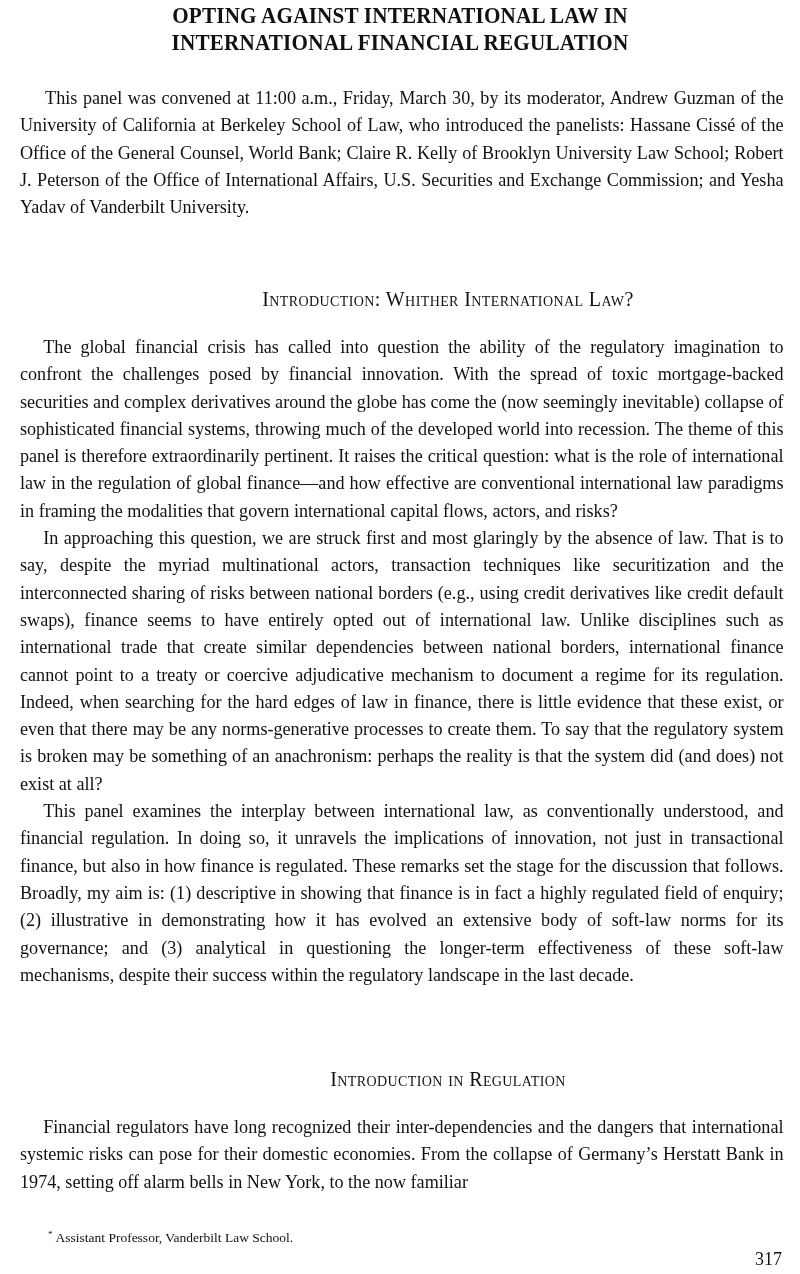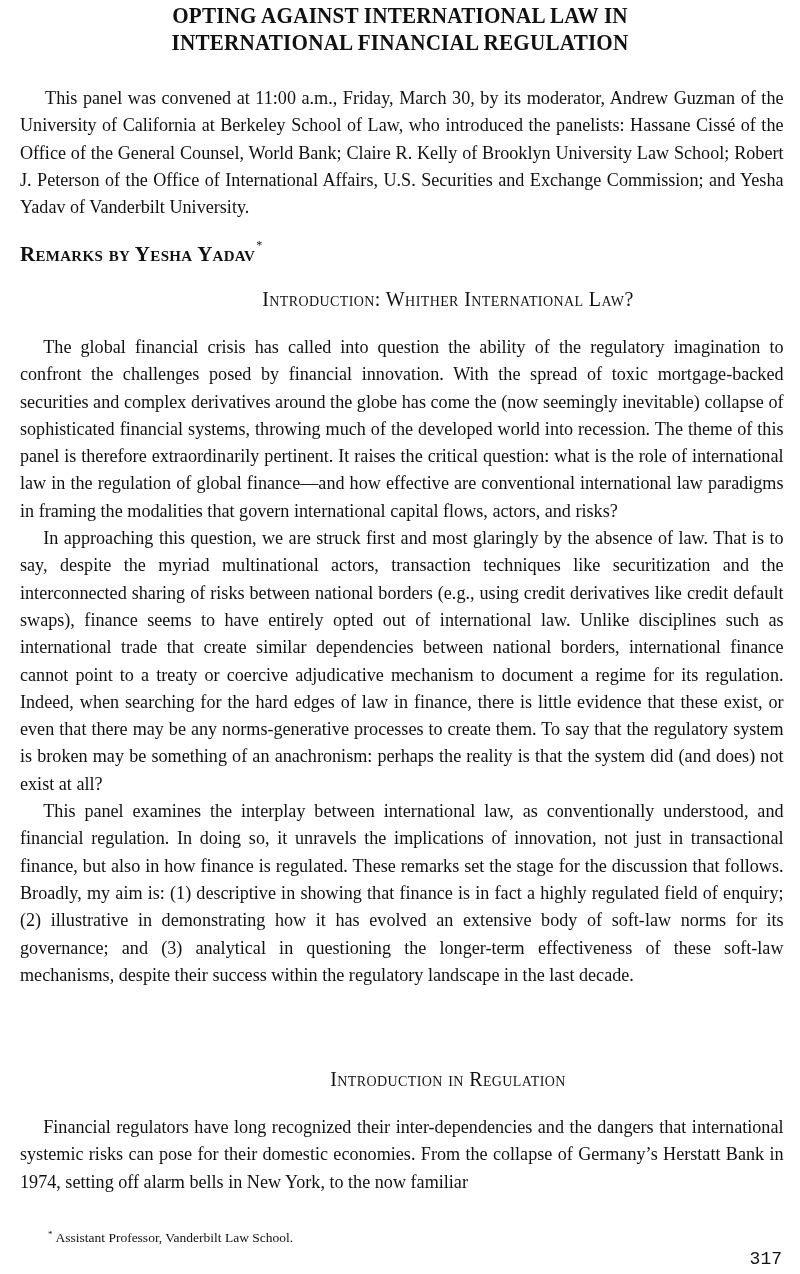--- a/index.html
+++ b/index.html
@@ -90,40 +90,36 @@
     .footnote .mark {
       font-size: 9px;
       vertical-align: 5px;
       margin-right: 3px;
     }
     .page-number {
       position: absolute;
       right: 18px;
       top: 1249px;
       font-size: 18px;
-      font-family: Liberation Mono, monospace;
     }
   </style>
 </head>
 <body>
 
 <div class="page">
 
   <div class="title">
     <div>OPTING AGAINST INTERNATIONAL LAW IN</div>
     <div>INTERNATIONAL FINANCIAL REGULATION</div>
   </div>
 
   <div class="text-block" style="top:84px;">
     <p class="para-intro">This panel was convened at 11:00 a.m., Friday, March 30, by its moderator, Andrew Guzman of the University of California at Berkeley School of Law, who introduced the panelists: Hassane Cissé of the Office of the General Counsel, World Bank; Claire R. Kelly of Brooklyn University Law School; Robert J. Peterson of the Office of International Affairs, U.S. Securities and Exchange Commission; and Yesha Yadav of Vanderbilt University.</p>
   </div>
 
-  <div class="remarks-heading">
-    <span>Remarks by Yesha Yadav</span><sup>*</sup>
-  </div>
 
   <div class="section-heading" style="top:288px;">Introduction: Whither International Law?</div>
 
   <div class="text-block" style="top:333px;">
     <p class="para">The global financial crisis has called into question the ability of the regulatory imagination to confront the challenges posed by financial innovation. With the spread of toxic mortgage-backed securities and complex derivatives around the globe has come the (now seemingly inevitable) collapse of sophisticated financial systems, throwing much of the developed world into recession. The theme of this panel is therefore extraordinarily pertinent. It raises the critical question: what is the role of international law in the regulation of global finance—and how effective are conventional international law paradigms in framing the modalities that govern international capital flows, actors, and risks?</p>
     <p class="para">In approaching this question, we are struck first and most glaringly by the absence of law. That is to say, despite the myriad multinational actors, transaction techniques like securitiza­tion and the interconnected sharing of risks between national borders (e.g., using credit derivatives like credit default swaps), finance seems to have entirely opted out of international law. Unlike disciplines such as international trade that create similar dependencies between national borders, international finance cannot point to a treaty or coercive adjudicative mechanism to document a regime for its regulation. Indeed, when searching for the hard edges of law in finance, there is little evidence that these exist, or even that there may be any norms-generative processes to create them. To say that the regulatory system is broken may be something of an anachronism: perhaps the reality is that the system did (and does) not exist at all?</p>
     <p class="para">This panel examines the interplay between international law, as conventionally understood, and financial regulation. In doing so, it unravels the implications of innovation, not just in transactional finance, but also in how finance is regulated. These remarks set the stage for the discussion that follows. Broadly, my aim is: (1) descriptive in showing that finance is in fact a highly regulated field of enquiry; (2) illustrative in demonstrating how it has evolved an extensive body of soft-law norms for its governance; and (3) analytical in questioning the longer-term effectiveness of these soft-law mechanisms, despite their success within the regulatory landscape in the last decade.</p>
   </div>
 
   <div class="section-heading" style="top:1068px;">Introduction in Regulation</div>

